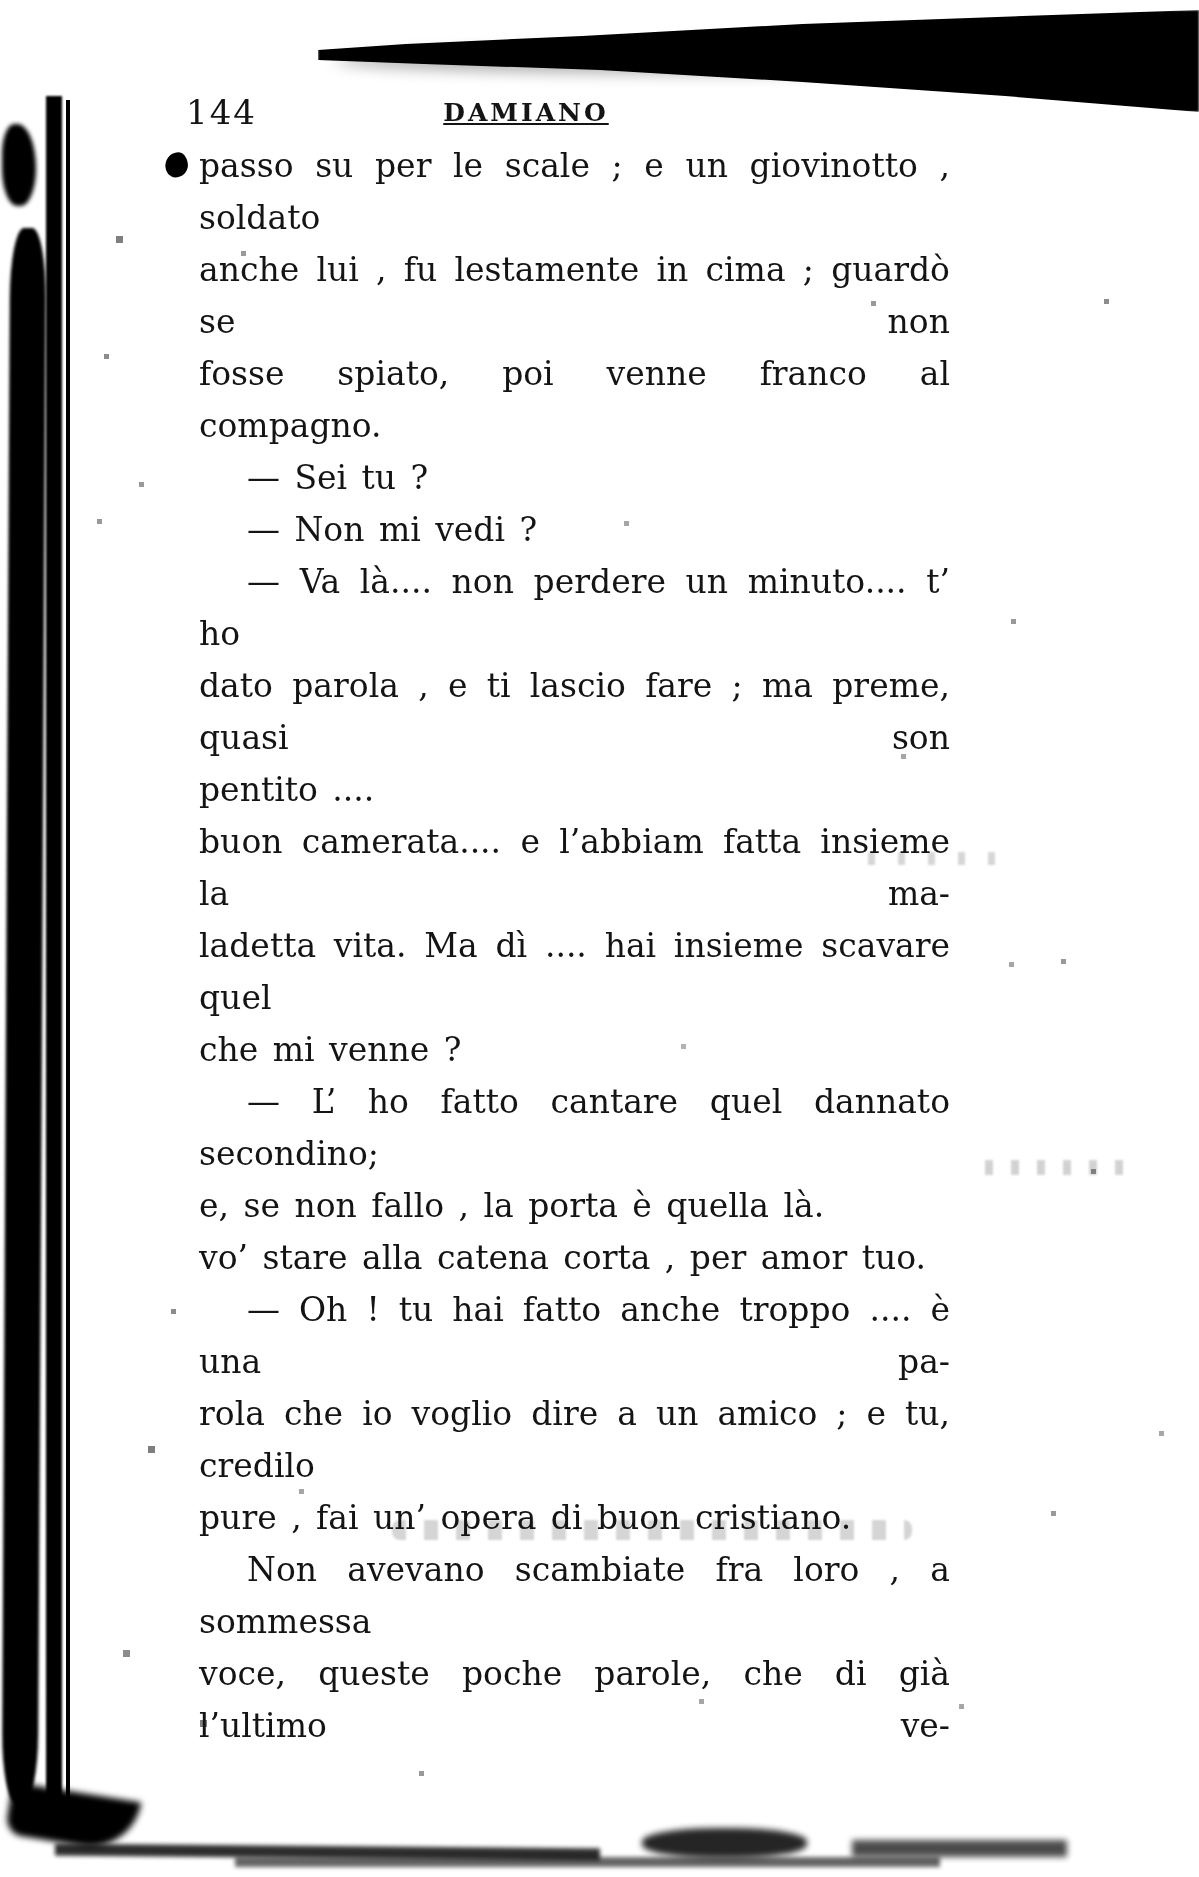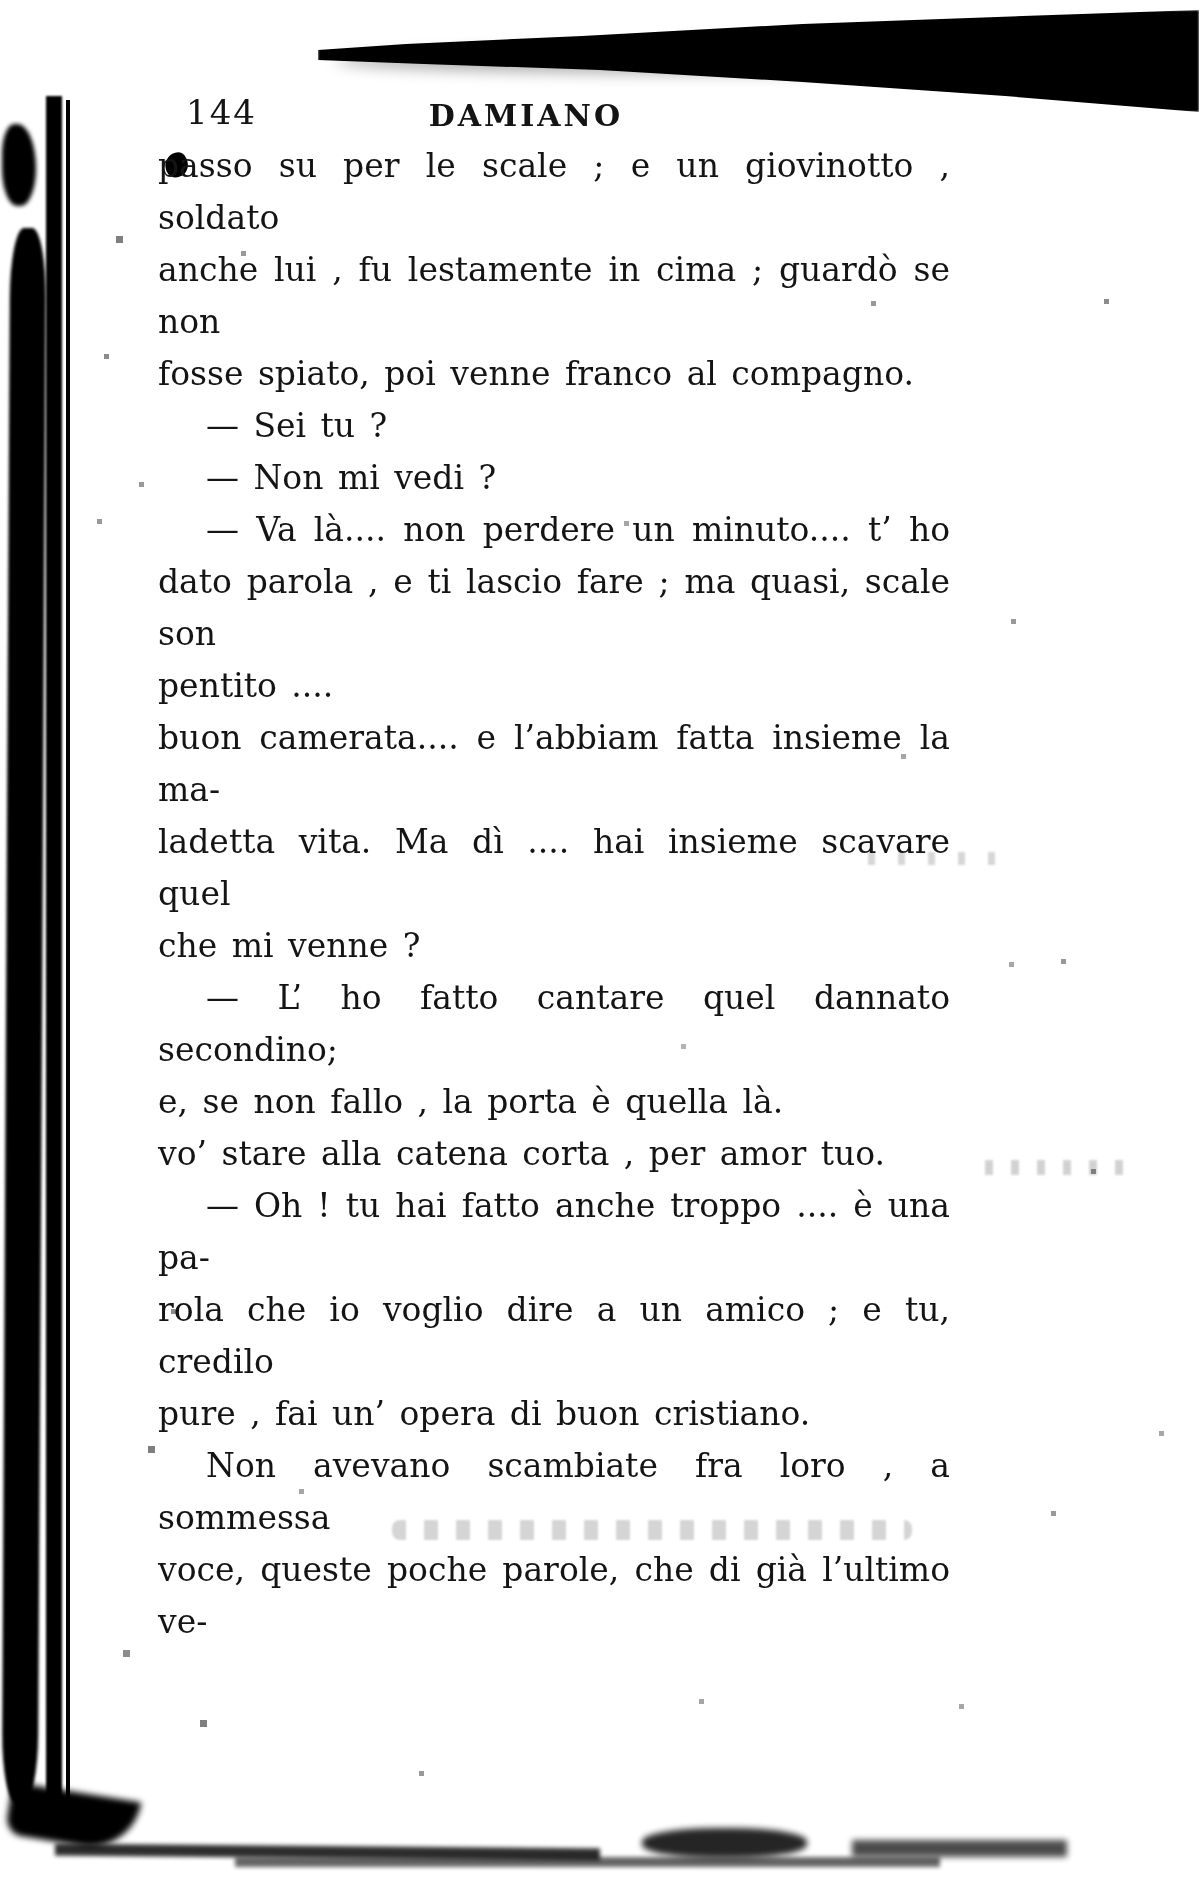--- a/index.html
+++ b/index.html
@@ -78,28 +78,28 @@
 
   
   .header { position:absolute; left:158px; top:92px; width:792px; height:46px; }
   .page-number {
     position:absolute; left:28px; top:0;
     font-size:34px; color:#141414; letter-spacing:2px;text-align:right;
   }
   .running-title {
     position:absolute; left:0; right:56px; top:6px;
     text-align:center;
-    font-size:30px; font-weight:700; letter-spacing:3px; color:#141414;
+    font-size:25px; font-weight:700; letter-spacing:3px; color:#141414;text-decoration:underline;
   }
   .text-block {
     position:absolute; left:158px; top:140px; width:792px;
     font-size:33px; line-height:52px; color:#141414;
     word-spacing:.12em;
   }
-  .line { text-align:justify; text-align-last:left; }
+  .line { text-align:justify; text-align-last:left;margin-left:41px; }
   .line.fill { text-align-last:justify; }
   .line.indent { text-indent:48px; }
 </style>
 </head>
 <body>
 
 <div class="page">
 
   <div class="top-wedge"></div>
   <div class="top-fringe"></div>
@@ -123,21 +123,21 @@
     <span class="running-title">DAMIANO</span>
   </div>
 
   <div class="text-block">
       <div class="line fill">passo su per le scale ; e un giovinotto , soldato</div>
       <div class="line fill">anche lui , fu lestamente in cima ; guardò se non</div>
       <div class="line">fosse spiato, poi venne franco al compagno.</div>
       <div class="line indent">— Sei tu ?</div>
       <div class="line indent">— Non mi vedi ?</div>
       <div class="line indent fill">— Va là.... non perdere un minuto.... t’ ho</div>
-      <div class="line fill">dato parola , e ti lascio fare ; ma quasi, scale son</div>
+      <div class="line fill">dato parola , e ti lascio fare ; ma preme, quasi son</div>
       <div class="line">pentito ....</div>
       <div class="line fill">buon camerata.... e l’abbiam fatta insieme la ma-</div>
       <div class="line fill">ladetta vita. Ma dì .... hai insieme scavare quel</div>
       <div class="line">che mi venne ?</div>
       <div class="line indent fill">— L’ ho fatto cantare quel dannato secondino;</div>
       <div class="line">e, se non fallo , la porta è quella là.</div>
       <div class="line">vo’ stare alla catena corta , per amor tuo.</div>
       <div class="line indent fill">— Oh ! tu hai fatto anche troppo .... è una pa-</div>
       <div class="line fill">rola che io voglio dire a un amico ; e tu, credilo</div>
       <div class="line">pure , fai un’ opera di buon cristiano.</div>

